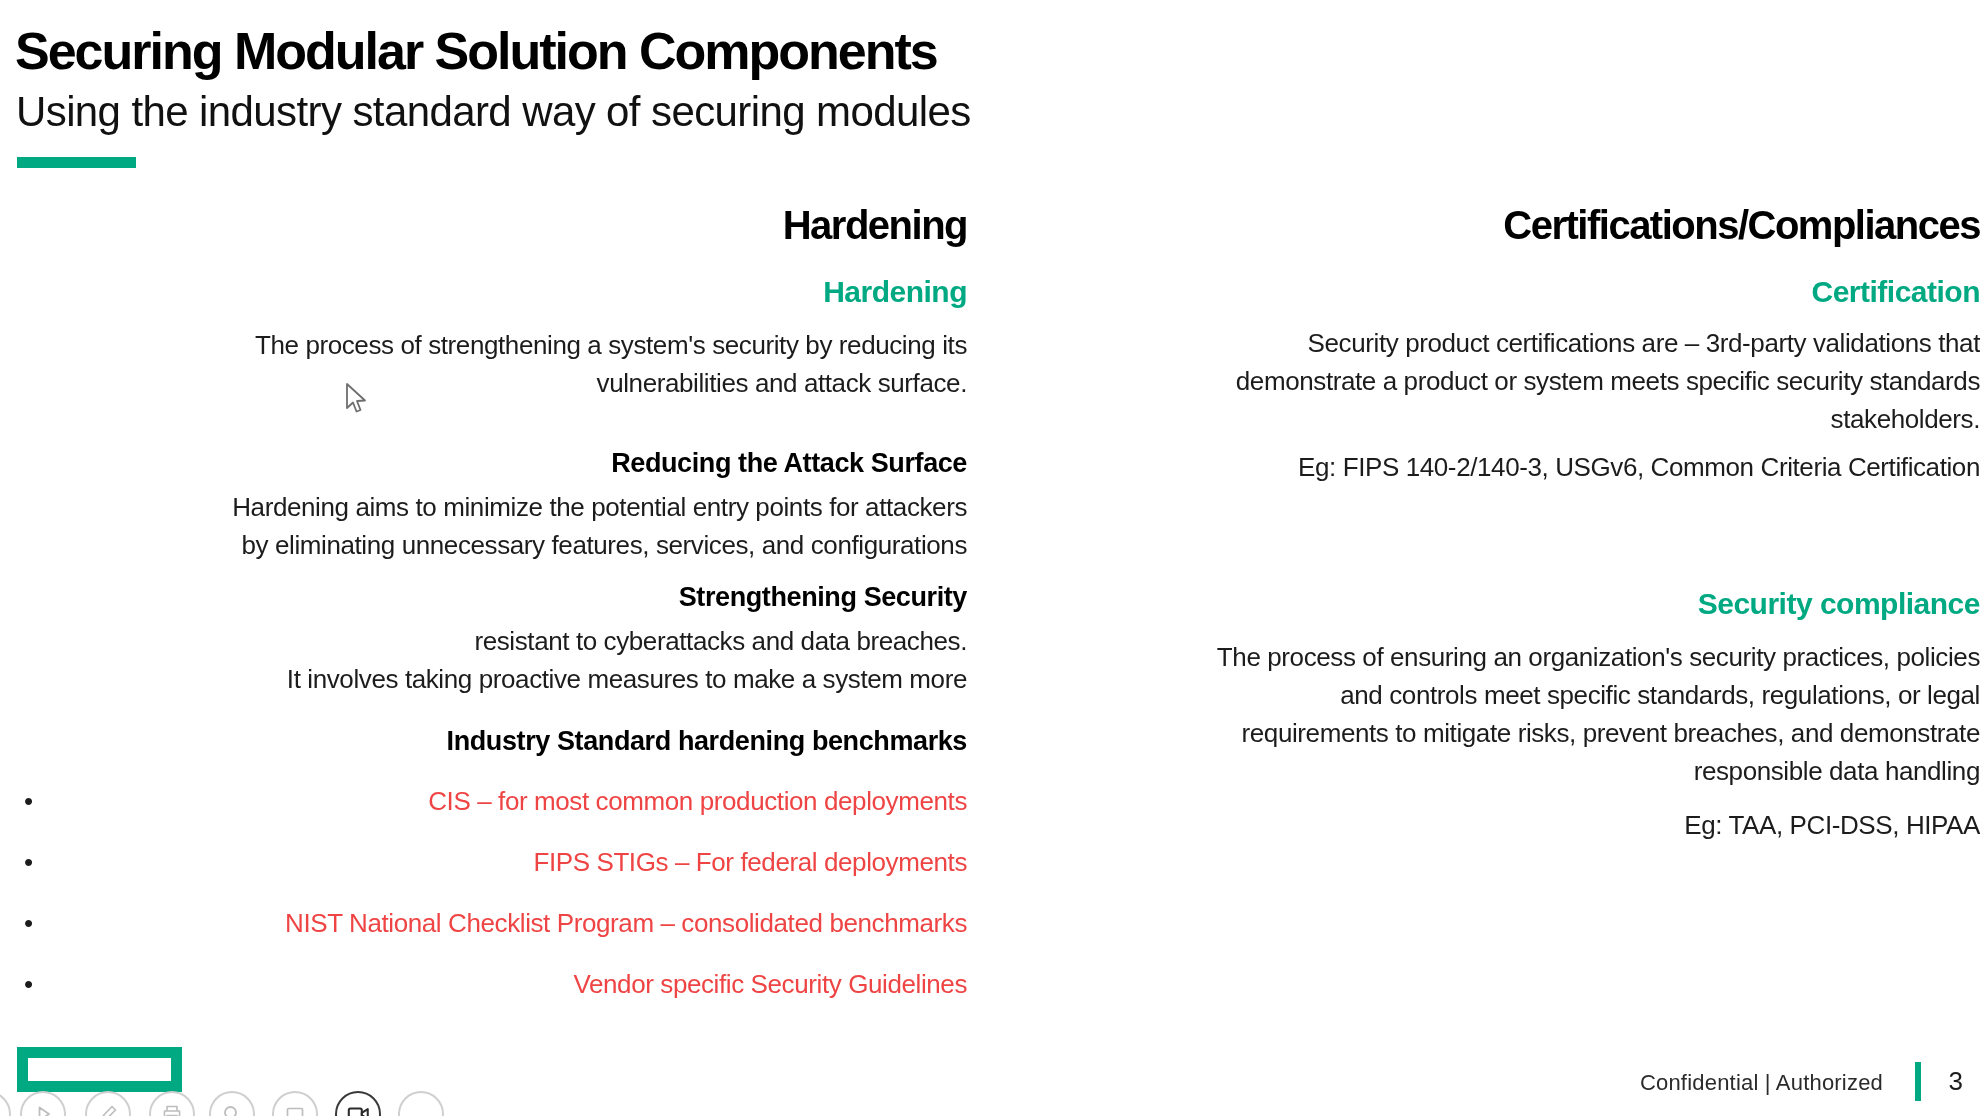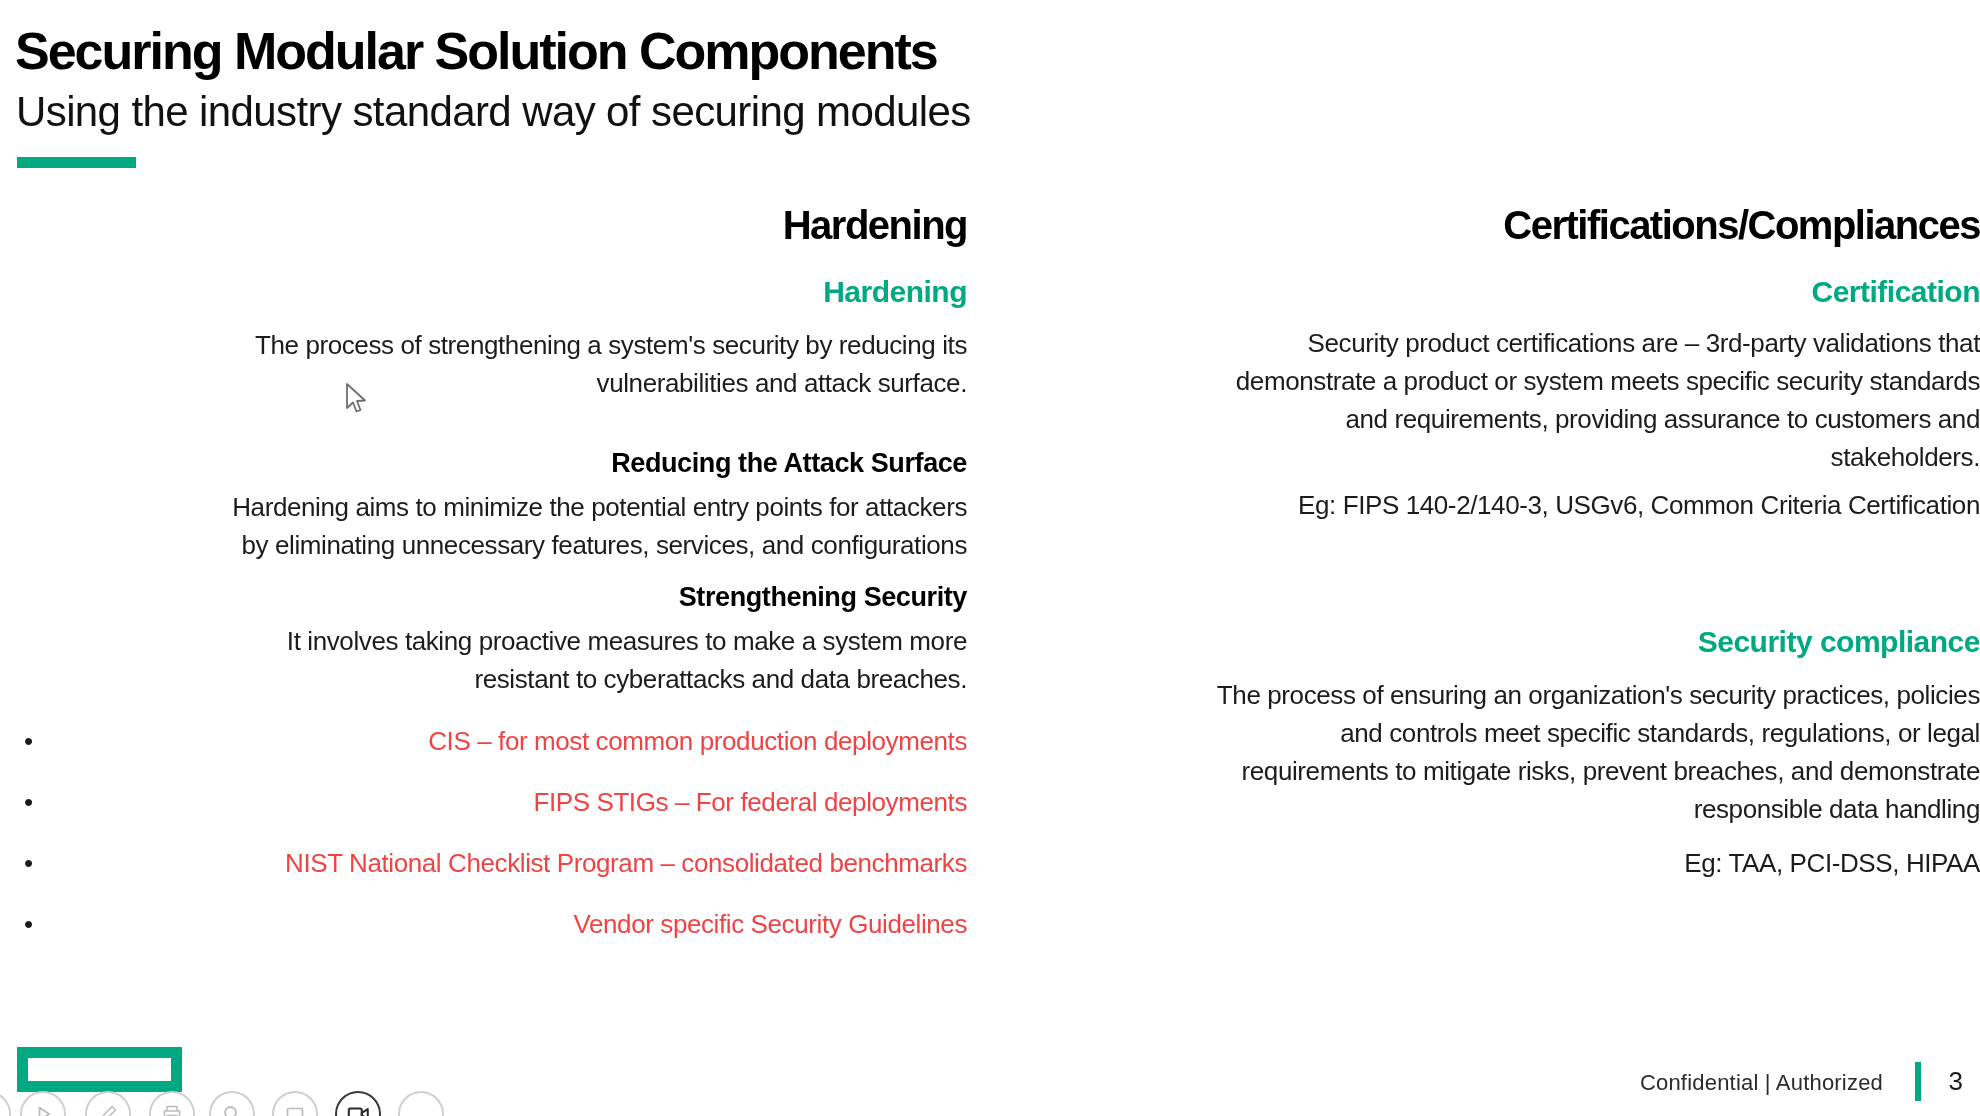--- a/index.html
+++ b/index.html
@@ -74,40 +74,40 @@
   </div>
 
   <h4 class="bold-sub mt44">Reducing the Attack Surface</h4>
   <div class="para mt8">
     <div class="line">Hardening aims to minimize the potential entry points for attackers</div>
     <div class="line">by eliminating unnecessary features, services, and configurations</div>
   </div>
 
   <h4 class="bold-sub mt16">Strengthening Security</h4>
   <div class="para mt8">
+    <div class="line">resistant to cyberattacks and data breaches.</div>
     <div class="line">It involves taking proactive measures to make a system more</div>
-    <div class="line">resistant to cyberattacks and data breaches.</div>
   </div>
 
+  <h4 class="bold-sub mt26">Industry Standard hardening benchmarks</h4>
   <ul class="bullets">
     <li>CIS – for most common production deployments</li>
     <li>FIPS STIGs – For federal deployments</li>
     <li>NIST National Checklist Program – consolidated benchmarks</li>
     <li>Vendor specific Security Guidelines</li>
   </ul>
 </div>
 
 <div class="abs col col-right">
   <h2 class="section-heading">Certifications/Compliances</h2>
 
   <h3 class="green-sub mt26">Certification</h3>
   <div class="para mt14">
     <div class="line">Security product certifications are – 3rd-party validations that</div>
     <div class="line">demonstrate a product or system meets specific security standards</div>
-    <div class="line">and requirements, providing assurance to customers and</div>
     <div class="line">stakeholders.</div>
   </div>
   <div class="line mt10">Eg: FIPS 140-2/140-3, USGv6, Common Criteria Certification</div>
 
   <h3 class="green-sub mt100">Security compliance</h3>
   <div class="para mt12">
     <div class="line">The process of ensuring an organization's security practices, policies</div>
     <div class="line">and controls meet specific standards, regulations, or legal</div>
     <div class="line">requirements to mitigate risks, prevent breaches, and demonstrate</div>
     <div class="line">responsible data handling</div>

